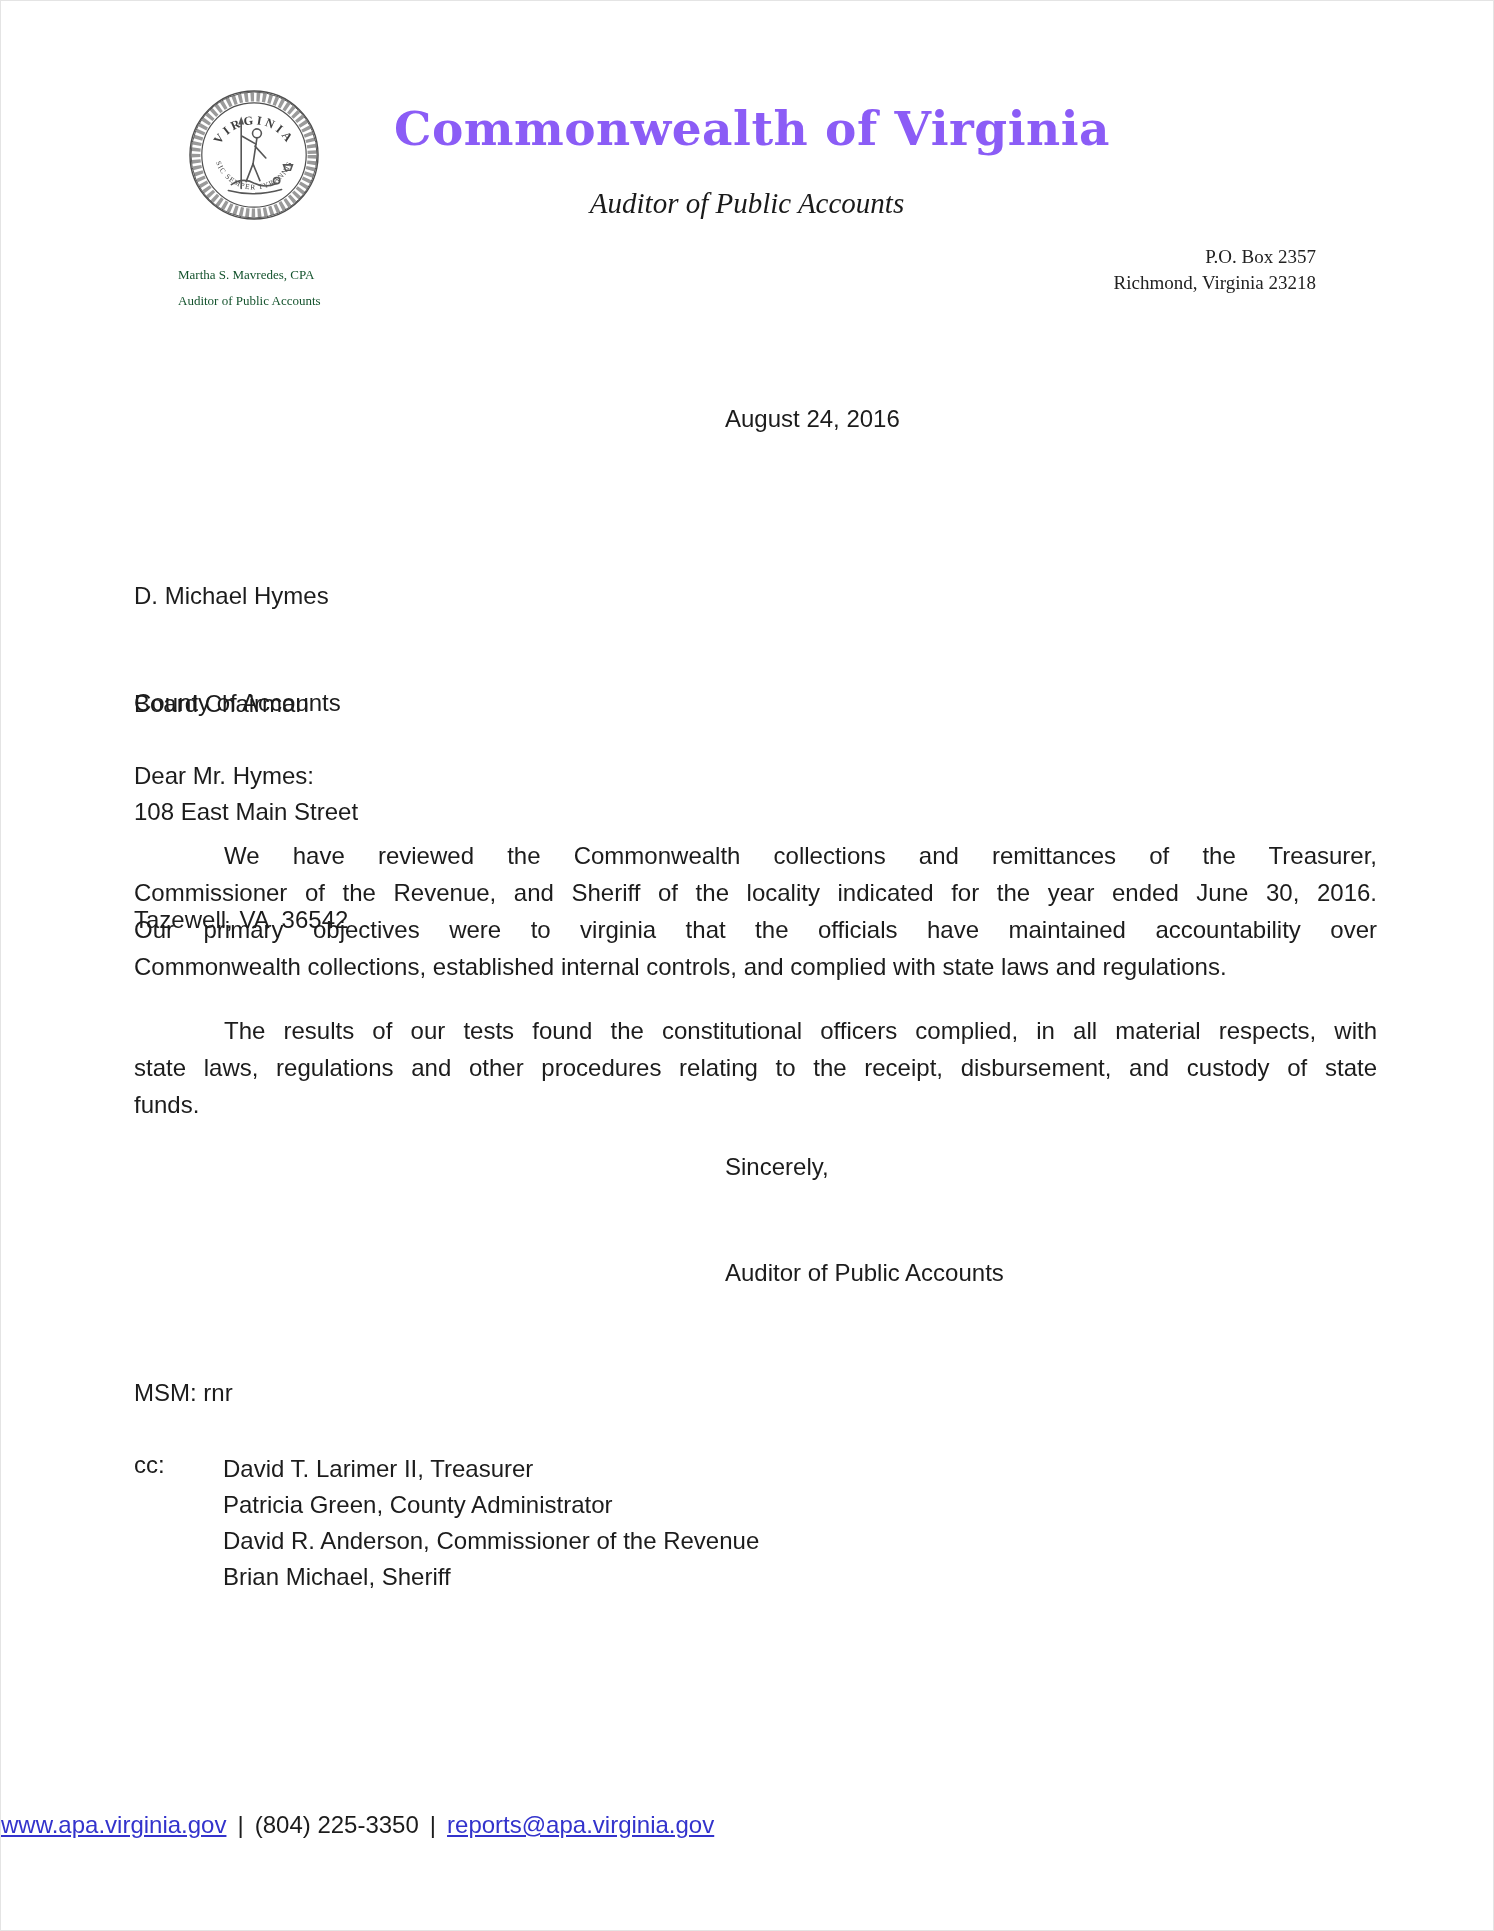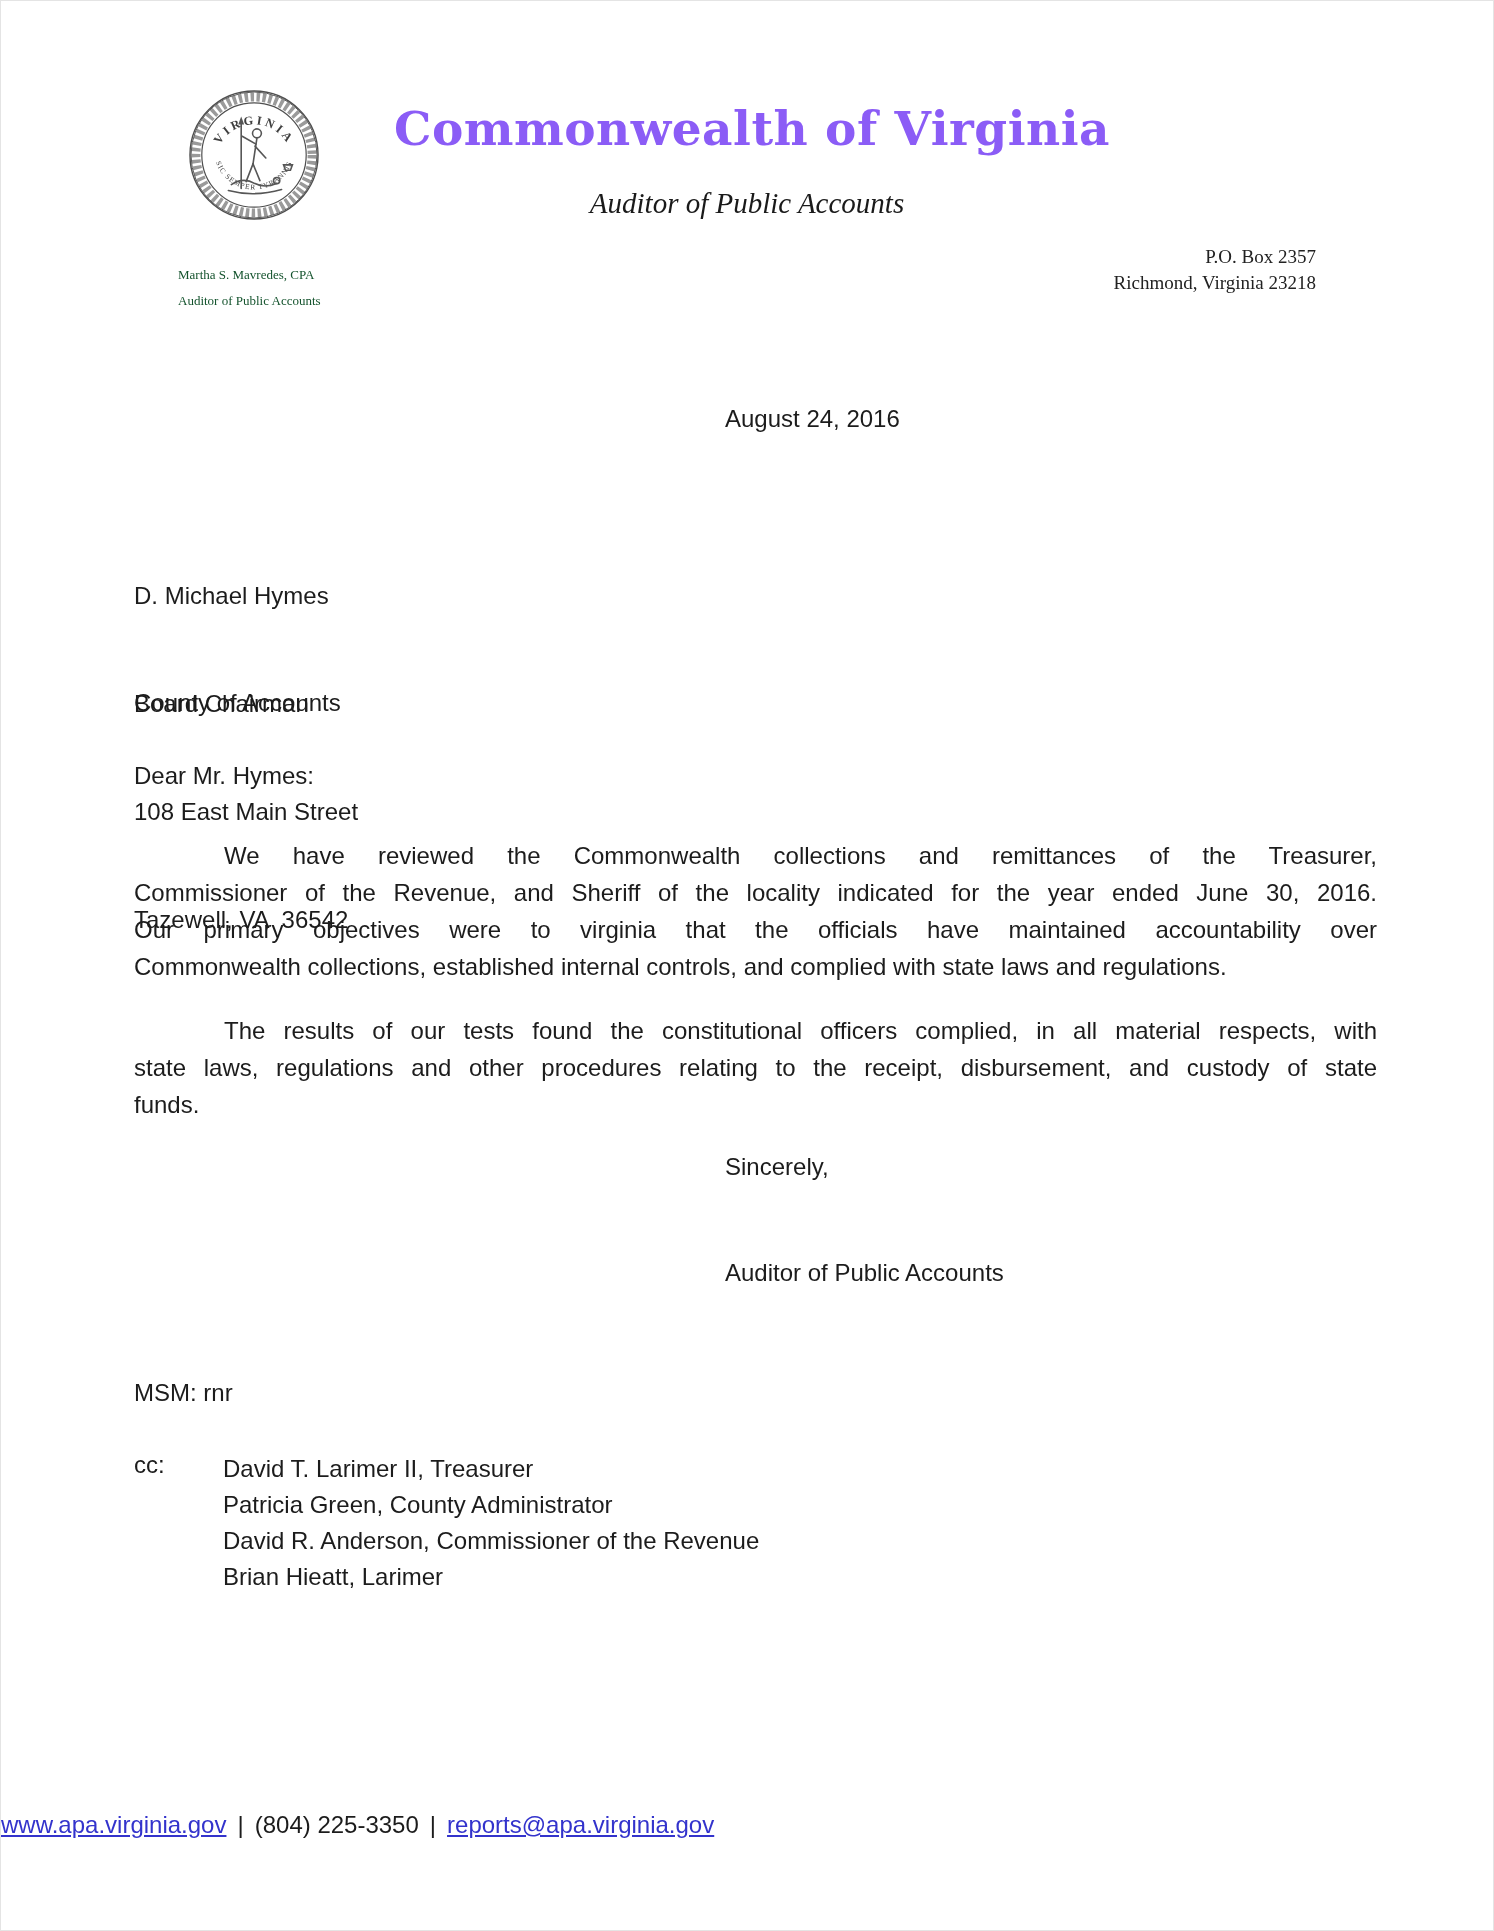--- a/index.html
+++ b/index.html
@@ -166,20 +166,20 @@
   <div class="abs body-text closing">Sincerely,</div>
   <div class="abs body-text sig-title">Auditor of Public Accounts</div>
 
   <div class="abs body-text reference">MSM: rnr</div>
 
   <div class="abs body-text cc-label">cc:</div>
   <div class="abs body-text cc-list">
     <div>David T. Larimer II, Treasurer</div>
     <div>Patricia Green, County Administrator</div>
     <div>David R. Anderson, Commissioner of the Revenue</div>
-    <div>Brian Hieatt, Larimer</div>
+    <div>Brian Michael, Sheriff</div>
   </div>
 
   <div class="abs footer">
     <a class="flink">www.apa.virginia.gov</a><span class="fsep">|</span><span>(804) 225-3350</span><span class="fsep">|</span><a class="flink">reports@apa.virginia.gov</a>
   </div>
 
 </div>
 
 </body></html>

